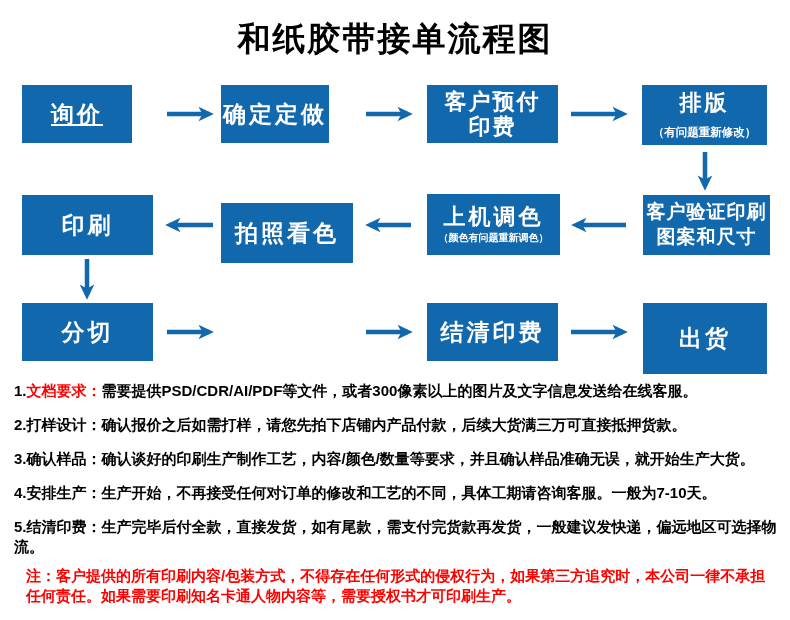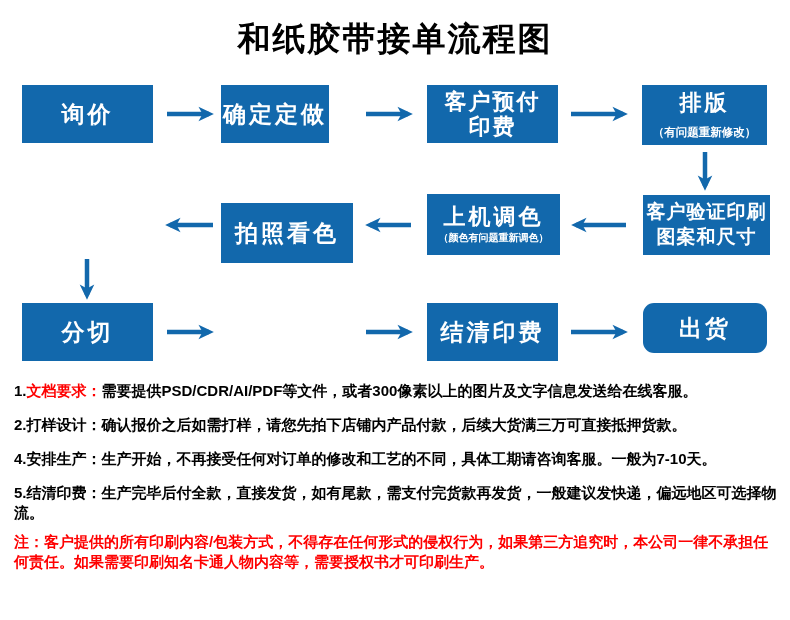--- a/index.html
+++ b/index.html
@@ -49,56 +49,56 @@
   }
   .box .sub {
     font-size: 12px;
     letter-spacing: 0;
     white-space: nowrap;
     margin-top: 2px;
     font-weight: bold;
   }
 
   
-  .b-inquiry       { left: 22px;  top: 85px;  width: 131px; height: 58px; }
+  .b-inquiry       { left: 22px;  top: 85px;  width: 110px; height: 58px; text-decoration: underline; }
   .b-confirm       { left: 221px; top: 85px;  width: 108px; height: 58px; }
   .b-prepay        { left: 427px; top: 85px;  width: 131px; height: 58px; }
   .b-prepay .lbl   { font-size: 22px; letter-spacing: 2px; }
   .b-layout        { left: 642px; top: 85px;  width: 125px; height: 60px; gap: 7px; }
   .b-layout .lbl   { font-size: 22px; }
   .b-layout .sub   { font-size: 11.5px; }
 
   
   .b-verify        { left: 643px; top: 195px; width: 127px; height: 60px; }
   .b-verify .lbl   { font-size: 19px; letter-spacing: 1px; line-height: 1.3; }
   .b-tuning        { left: 427px; top: 194px; width: 133px; height: 61px; }
   .b-tuning .lbl   { font-size: 22px; }
   .b-tuning .sub   { font-size: 10px; }
   .b-photo         { left: 221px; top: 203px; width: 132px; height: 60px; }
   .b-print         { left: 22px;  top: 195px; width: 131px; height: 60px; }
 
   
   .b-slit          { left: 22px;  top: 303px; width: 131px; height: 58px; }
   .b-pack          { left: 221px; top: 303px; width: 132px; height: 58px; }
   .b-pay           { left: 427px; top: 303px; width: 131px; height: 58px; }
-  .b-ship          { left: 643px; top: 303px; width: 124px; height: 50px; border-radius: 11px; }
+  .b-ship          { left: 643px; top: 303px; width: 124px; height: 71px; }
 
   .notes {
     position: absolute;
     left: 14px;
     top: 381px;
     width: 766px;
     font-size: 15px;
     font-weight: bold;
     line-height: 20px;
     color: var(--note-black, #000);
   }
   .notes p { margin: 0 0 14px 0; }
   .notes .red { color: var(--note-red, #fe0000); }
-  .notes .warning { color: var(--note-red, #fe0000); margin-top: -5px; }
+  .notes .warning { color: var(--note-red, #fe0000); margin-top: -5px; margin-left: 12px; }
 </style>
 </head>
 <body>
 
 <div class="stage">
 
   <h1 class="page-title">和纸胶带接单流程图</h1>
 
   <div class="flow">
 
@@ -142,33 +142,37 @@
       <span class="lbl">客户验证印刷
 图案和尺寸</span>
     </div>
     <div class="box b-tuning">
       <span class="lbl">上机调色</span>
       <span class="sub">（颜色有问题重新调色）</span>
     </div>
     <div class="box b-photo">
       <span class="lbl">拍照看色</span>
     </div>
+    <div class="box b-print">
+      <span class="lbl">印刷</span>
+    </div>
 
     <div class="box b-slit">
       <span class="lbl">分切</span>
     </div>
     <div class="box b-pay">
       <span class="lbl">结清印费</span>
     </div>
     <div class="box b-ship">
       <span class="lbl">出货</span>
     </div>
   </div>
 
   <div class="notes">
     <p><span>1.</span><span class="red">文档要求：</span><span>需要提供PSD/CDR/AI/PDF等文件，或者300像素以上的图片及文字信息发送给在线客服。</span></p>
     <p><span>2.</span><span>打样设计：</span><span>确认报价之后如需打样，请您先拍下店铺内产品付款，后续大货满三万可直接抵押货款。</span></p>
+    <p><span>3.</span><span>确认样品：</span><span>确认谈好的印刷生产制作工艺，内容/颜色/数量等要求，并且确认样品准确无误，就开始生产大货。</span></p>
     <p><span>4.</span><span>安排生产：</span><span>生产开始，不再接受任何对订单的修改和工艺的不同，具体工期请咨询客服。一般为7-10天。</span></p>
     <p><span>5.</span><span>结清印费：</span><span>生产完毕后付全款，直接发货，如有尾款，需支付完货款再发货，一般建议发快递，偏远地区可选择物流。</span></p>
     <p class="warning"><span>注：</span><span>客户提供的所有印刷内容/包装方式，不得存在任何形式的侵权行为，如果第三方追究时，本公司一律不承担任何责任。如果需要印刷知名卡通人物内容等，需要授权书才可印刷生产。</span></p>
   </div>
 
 </div>
 
 </body></html>

